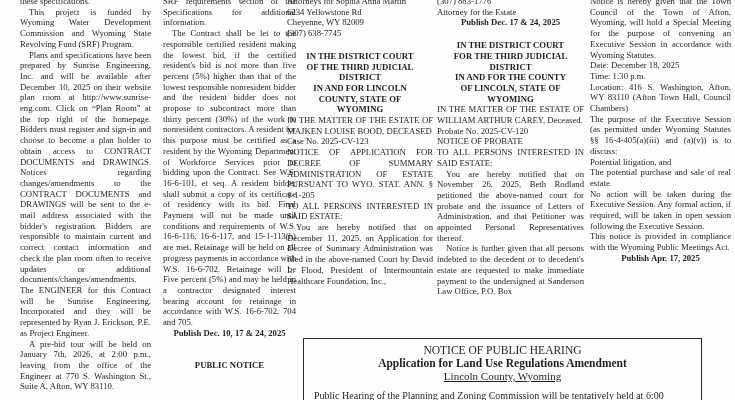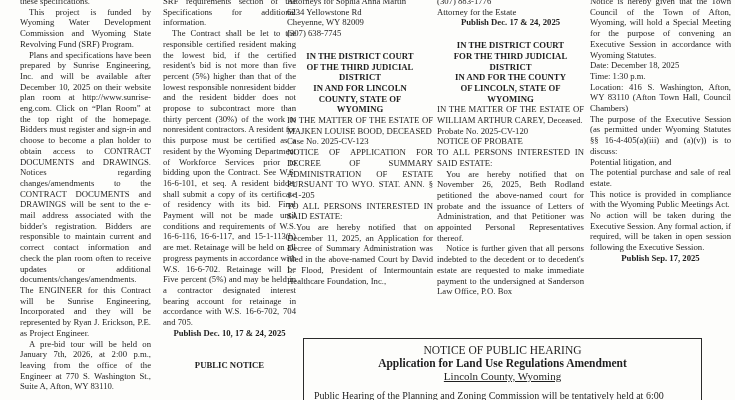--- a/index.html
+++ b/index.html
@@ -97,23 +97,23 @@
   </div>
 
   <div class="col" id="col5">
     <div class="b-cont">Notice is hereby given that the Town Council of the Town of Afton, Wyoming, will hold a Special Meeting for the purpose of convening an Executive Session in accordance with Wyoming Statutes.</div>
     <div class="b-line">Date: December 18, 2025</div>
     <div class="b-line">Time: 1:30 p.m.</div>
     <div class="b-cont">Location: 416 S. Washington, Afton, WY 83110 (Afton Town Hall, Council Chambers)</div>
     <div class="b-cont">The purpose of the Executive Session (as permitted under Wyoming Statutes §§ 16-4-405(a)(iii) and (a)(v)) is to discuss:</div>
     <div class="b-line">Potential litigation, and</div>
     <div class="b-cont">The potential purchase and sale of real estate.</div>
+    <div class="b-cont">No action will be taken during the Executive Session. Any formal action, if required, will be taken in open session following the Executive Session.</div>
     <div class="b-cont">This notice is provided in compliance with the Wyoming Public Meetings Act.</div>
-    <div class="b-cont">No action will be taken during the Executive Session. Any formal action, if required, will be taken in open session following the Executive Session.</div>
-    <div class="b-pub">Publish Sep. 17, 2025</div>
+    <div class="b-pub">Publish Apr. 17, 2025</div>
   </div>
 
   <div class="hearing-box">
     <div class="hb-title">NOTICE OF PUBLIC HEARING</div>
     <div class="hb-subtitle">Application for Land Use Regulations Amendment</div>
     <div class="hb-county">Lincoln County, Wyoming</div>
     <div class="hb-body">Public Hearing of the Planning and Zoning Commission will be tentatively held at 6:00</div>
   </div>
 
 </div>

